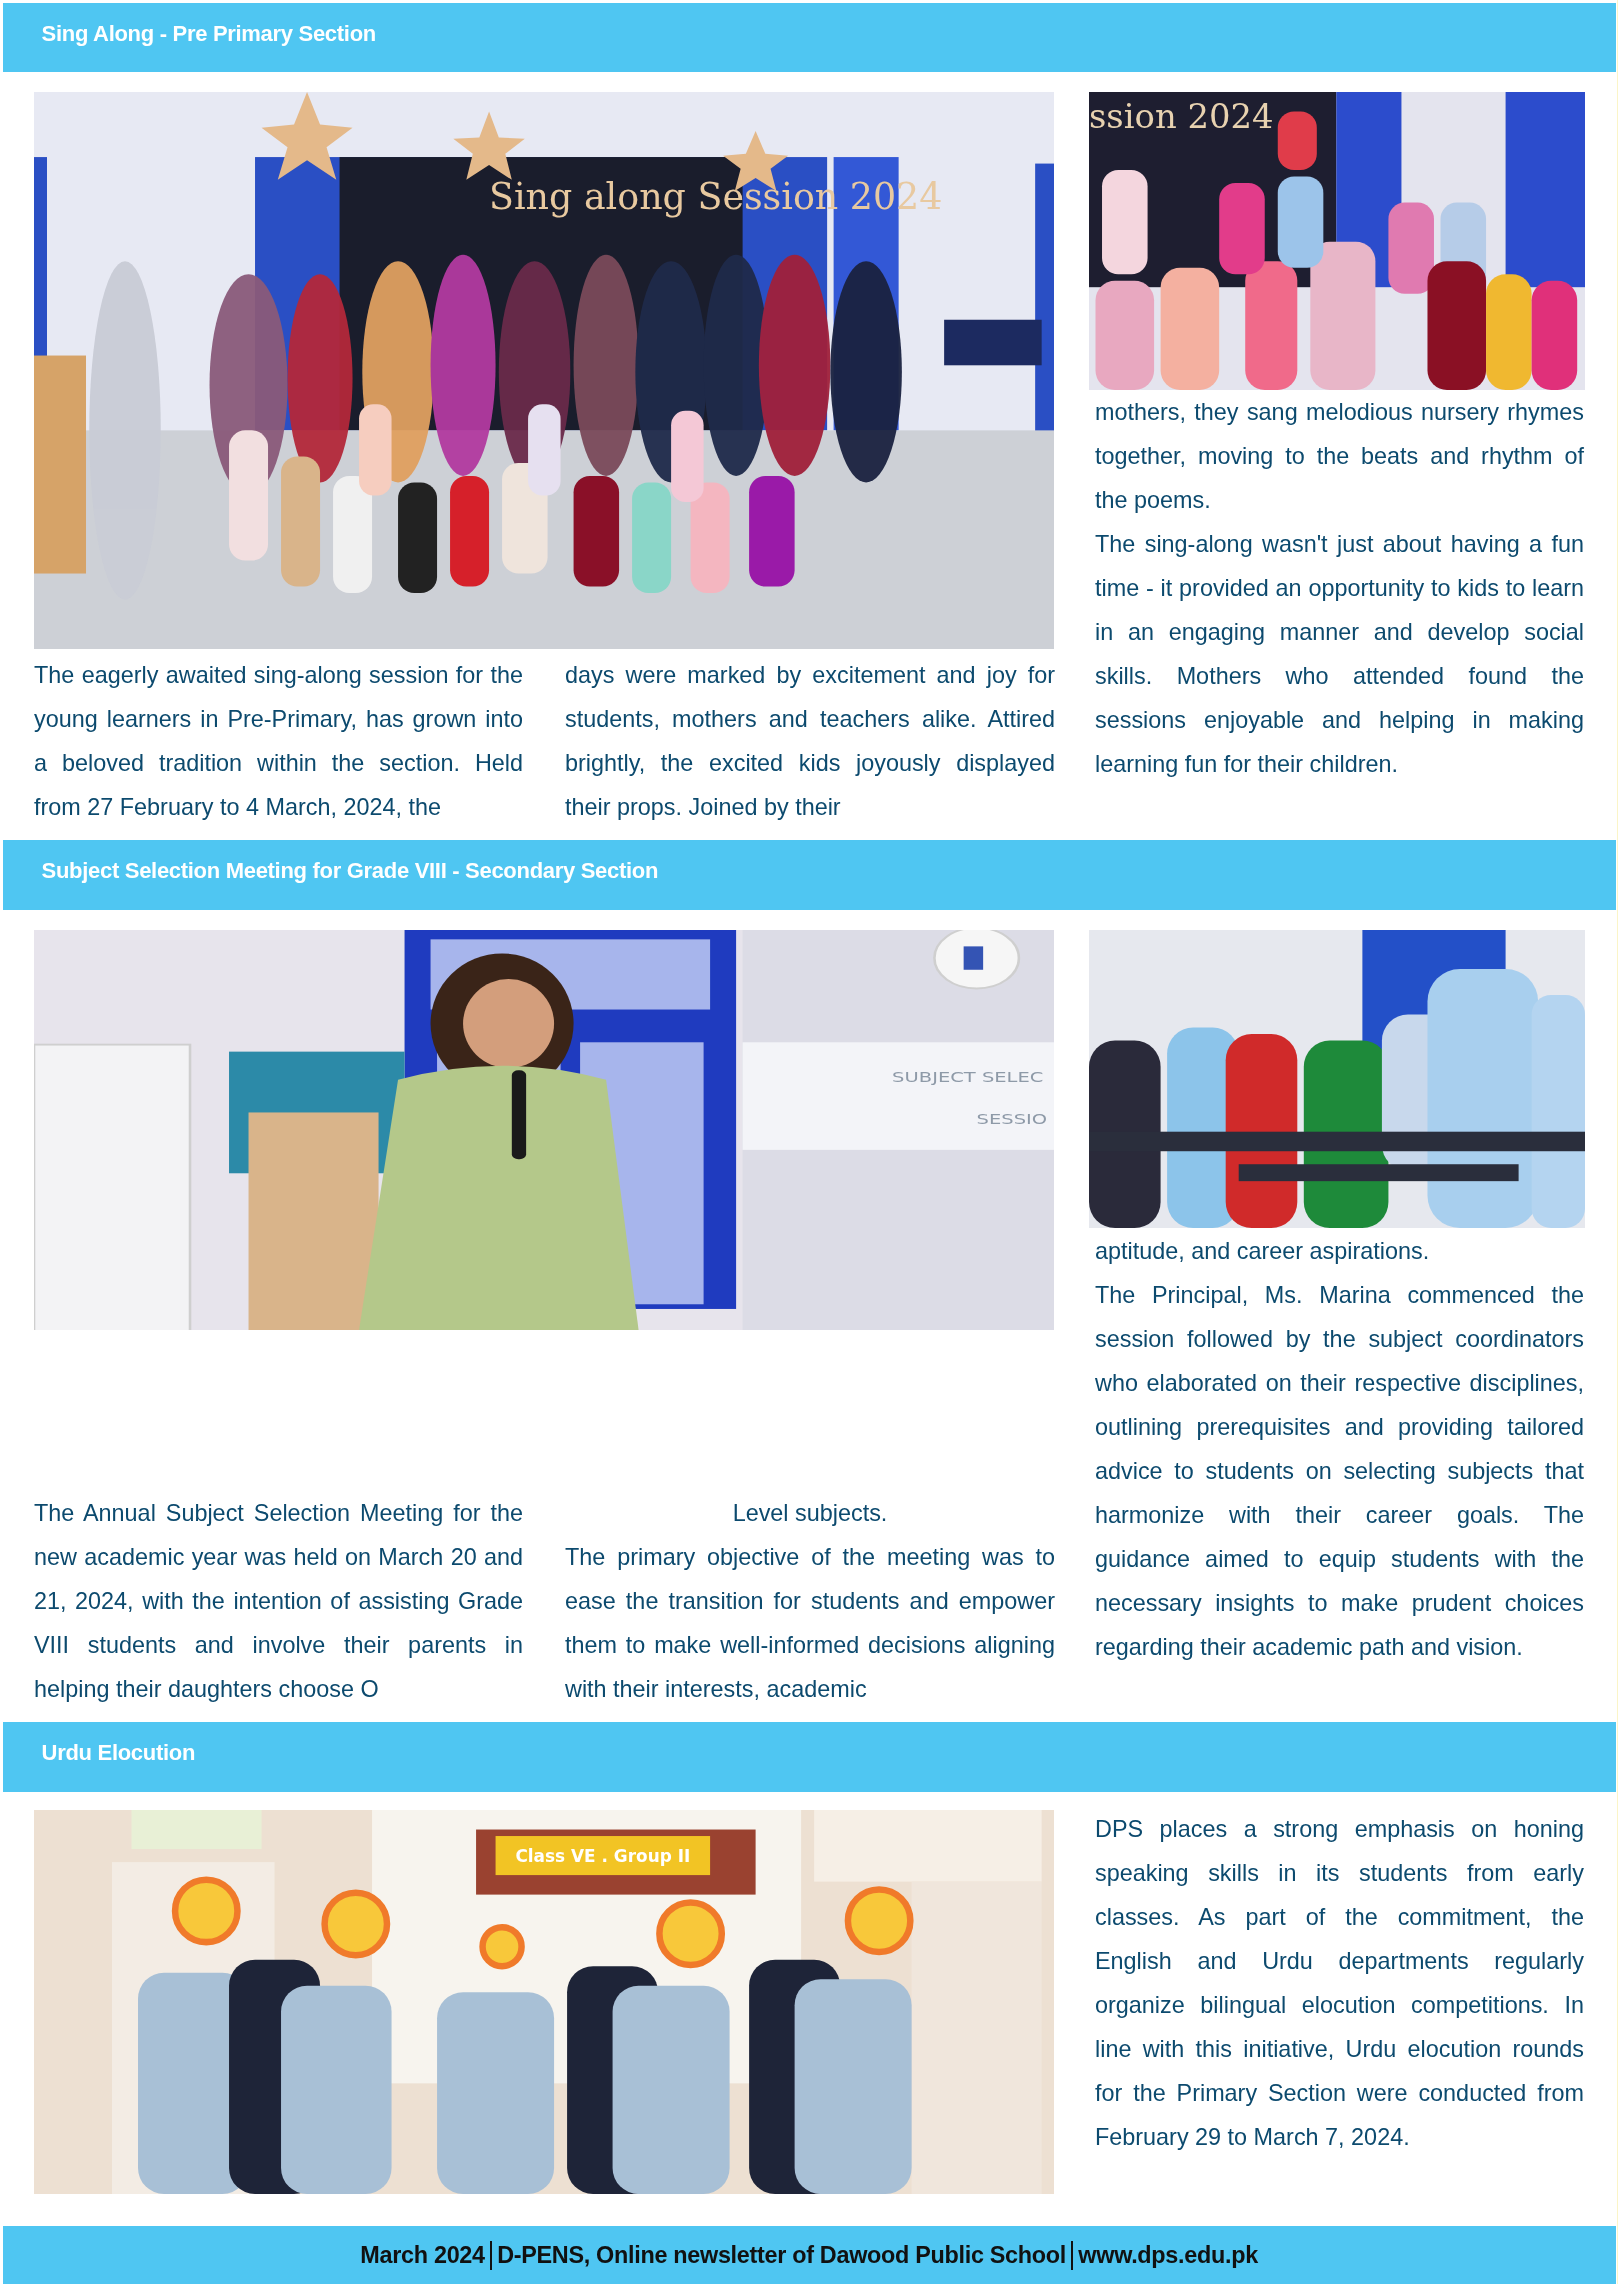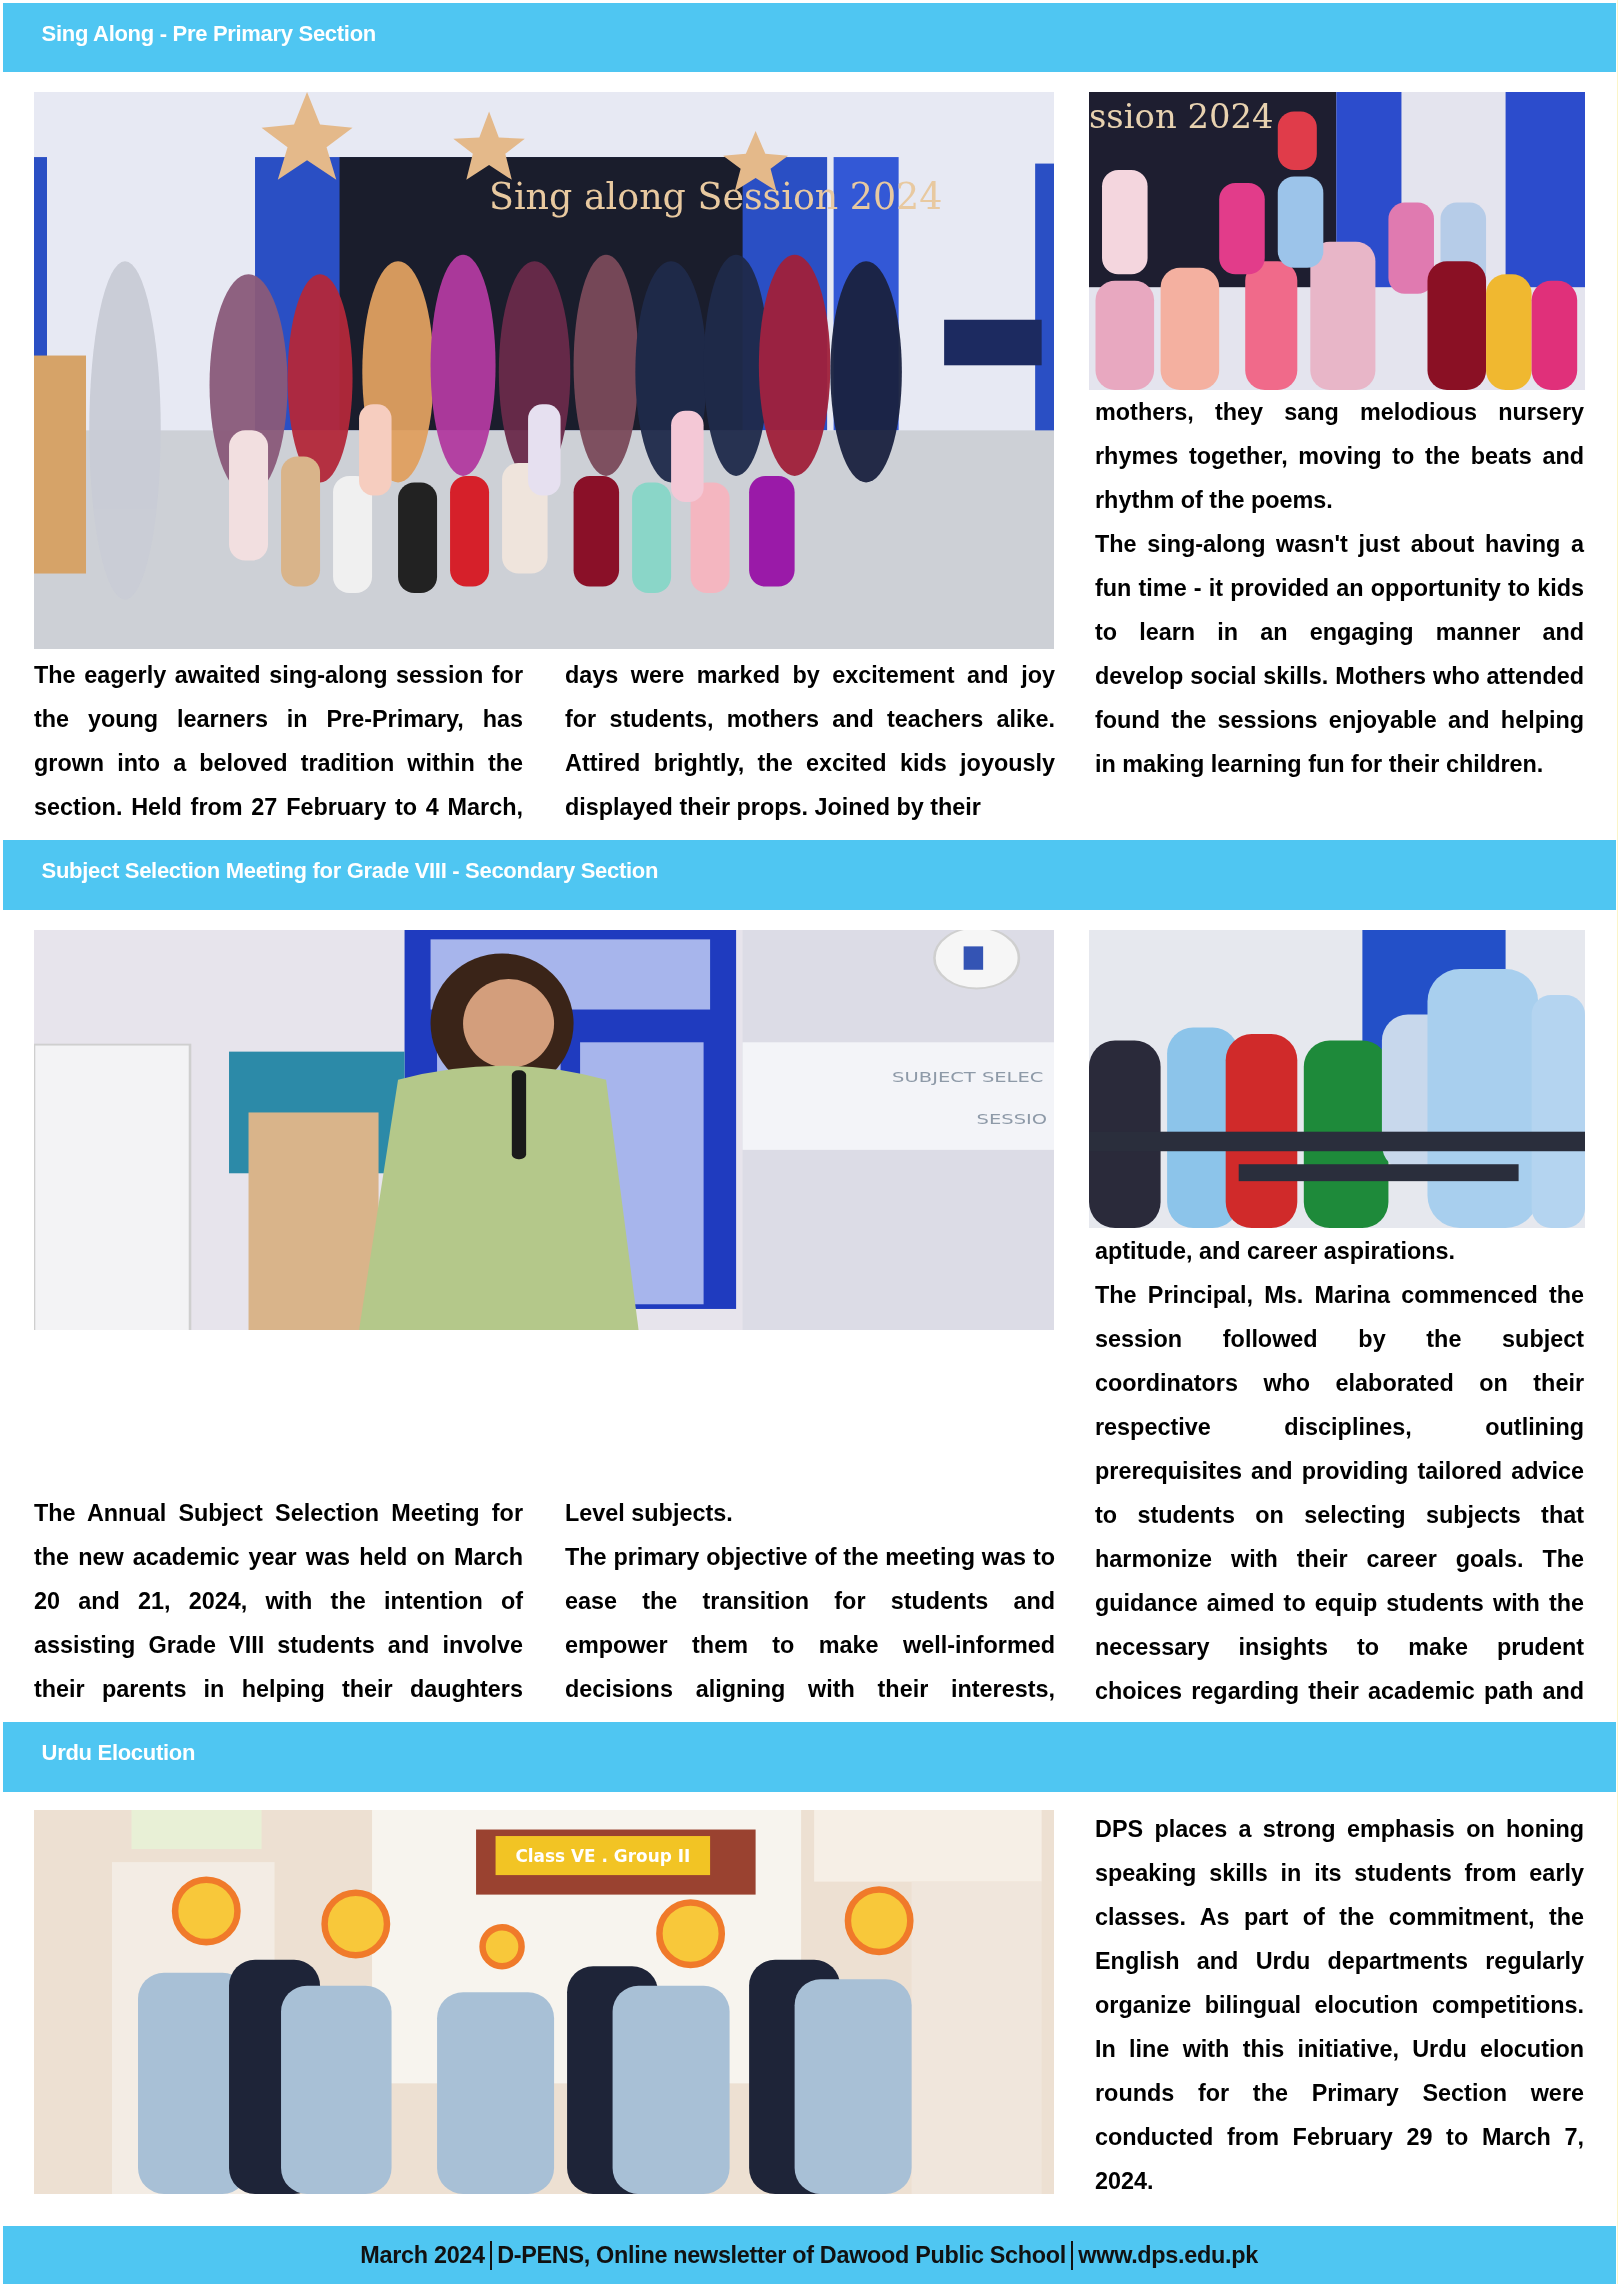--- a/index.html
+++ b/index.html
@@ -1,21 +1,21 @@
 <!DOCTYPE html>
 <html style="font-size:10.4px"><head>
 <meta charset="utf-8">
 <style>
   html, body { margin:0; padding:0; background:#ffffff; }
   body { width:1619px; height:2284px; position:relative; overflow:hidden; font-family:"DejaVu Sans", sans-serif; color:#111; }
   .bar { position:absolute; left:2.6px; width:1613px; background:#4fc6f2; color:#ffffff; }
   .bar-title { position:absolute; left:39px; font-family:"Liberation Sans", sans-serif; font-weight:bold; font-size:22px; letter-spacing:-0.3px; }
   .photo { position:absolute; overflow:hidden; }
   .photo svg { width:100%; height:100%; display:block; }
-  .col { position:absolute; font-family:"Liberation Sans", sans-serif; font-size:23.4px; line-height:44px; text-align:justify; color:#000000;font-weight:bold; }
+  .col { position:absolute; font-family:"Liberation Sans", sans-serif; font-size:23.4px; line-height:44px; text-align:justify; color:#0c4a6e; }
   .col p { margin:0; }
   .footer { position:absolute; left:2.6px; top:2226px; width:1613px; height:58px; background:#4fc6f2; display:flex; align-items:center; justify-content:center; }
   .footer-text { font-family:"Liberation Sans", sans-serif; font-weight:bold; font-size:23.4px; color:#111; letter-spacing:-0.3px; }
   .sep { display:inline-block; width:2px; height:29px; background:#111; vertical-align:middle; margin:0 5.2px; }
   .rightline { position:absolute; right:0; top:0; width:2px; height:2284px; background:#fbf5c8; }
 </style>
 </head>
 <body>
 
 <div class="rightline"></div>
@@ -148,21 +148,21 @@
     </g>
     <rect x="0" y="310" width="762" height="30" fill="#2a2e3c"></rect>
     <rect x="230" y="360" width="430" height="26" fill="#2a2e3c"></rect>
   </svg>
 </div>
 
 <div class="col" style="left:34px;top:1491px;width:489px;">
   <p>The Annual Subject Selection Meeting for the new academic year was held on March 20 and 21, 2024, with the intention of assisting Grade VIII students and involve their parents in helping their daughters choose O</p>
 </div>
 <div class="col" style="left:565px;top:1491px;width:490px;">
-  <p style="text-align:left;">Level subjects.</p>
+  <p style="text-align:center;">Level subjects.</p>
   <p>The primary objective of the meeting was to ease the transition for students and empower them to make well-informed decisions aligning with their interests, academic</p>
 </div>
 <div class="col" style="left:1095px;top:1229px;width:489px;">
   <p>aptitude, and career aspirations.</p>
   <p>The Principal, Ms. Marina commenced the session followed by the subject coordinators who elaborated on their respective disciplines, outlining prerequisites and providing tailored advice to students on selecting subjects that harmonize with their career goals. The guidance aimed to equip students with the necessary insights to make prudent choices regarding their academic path and vision.</p>
 </div>
 
 <div class="bar" style="top:1722px;height:70px;">
   <span class="bar-title" style="top:18px;">Urdu Elocution</span>
 </div>

